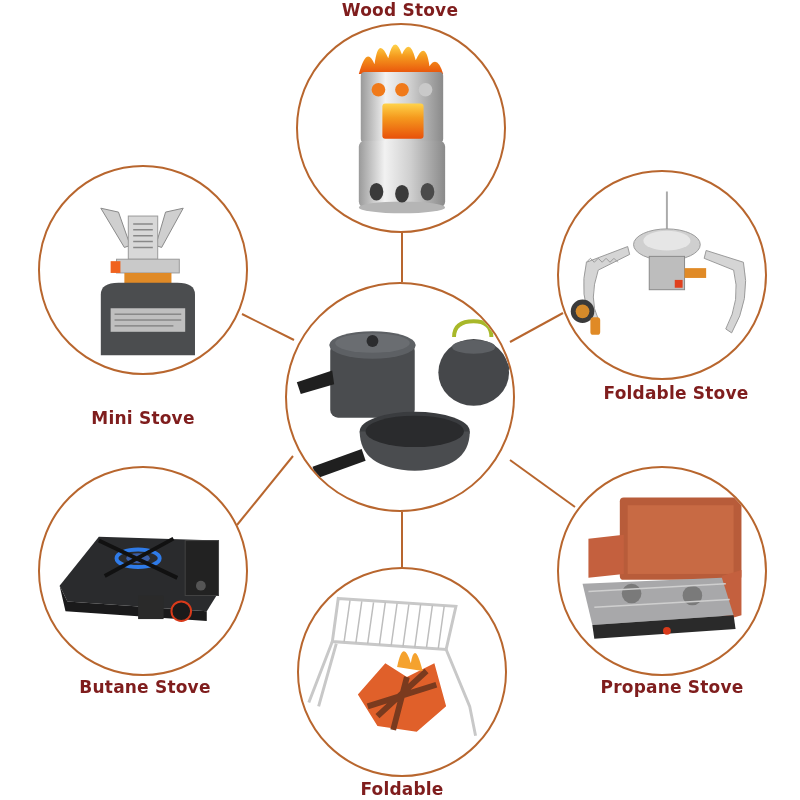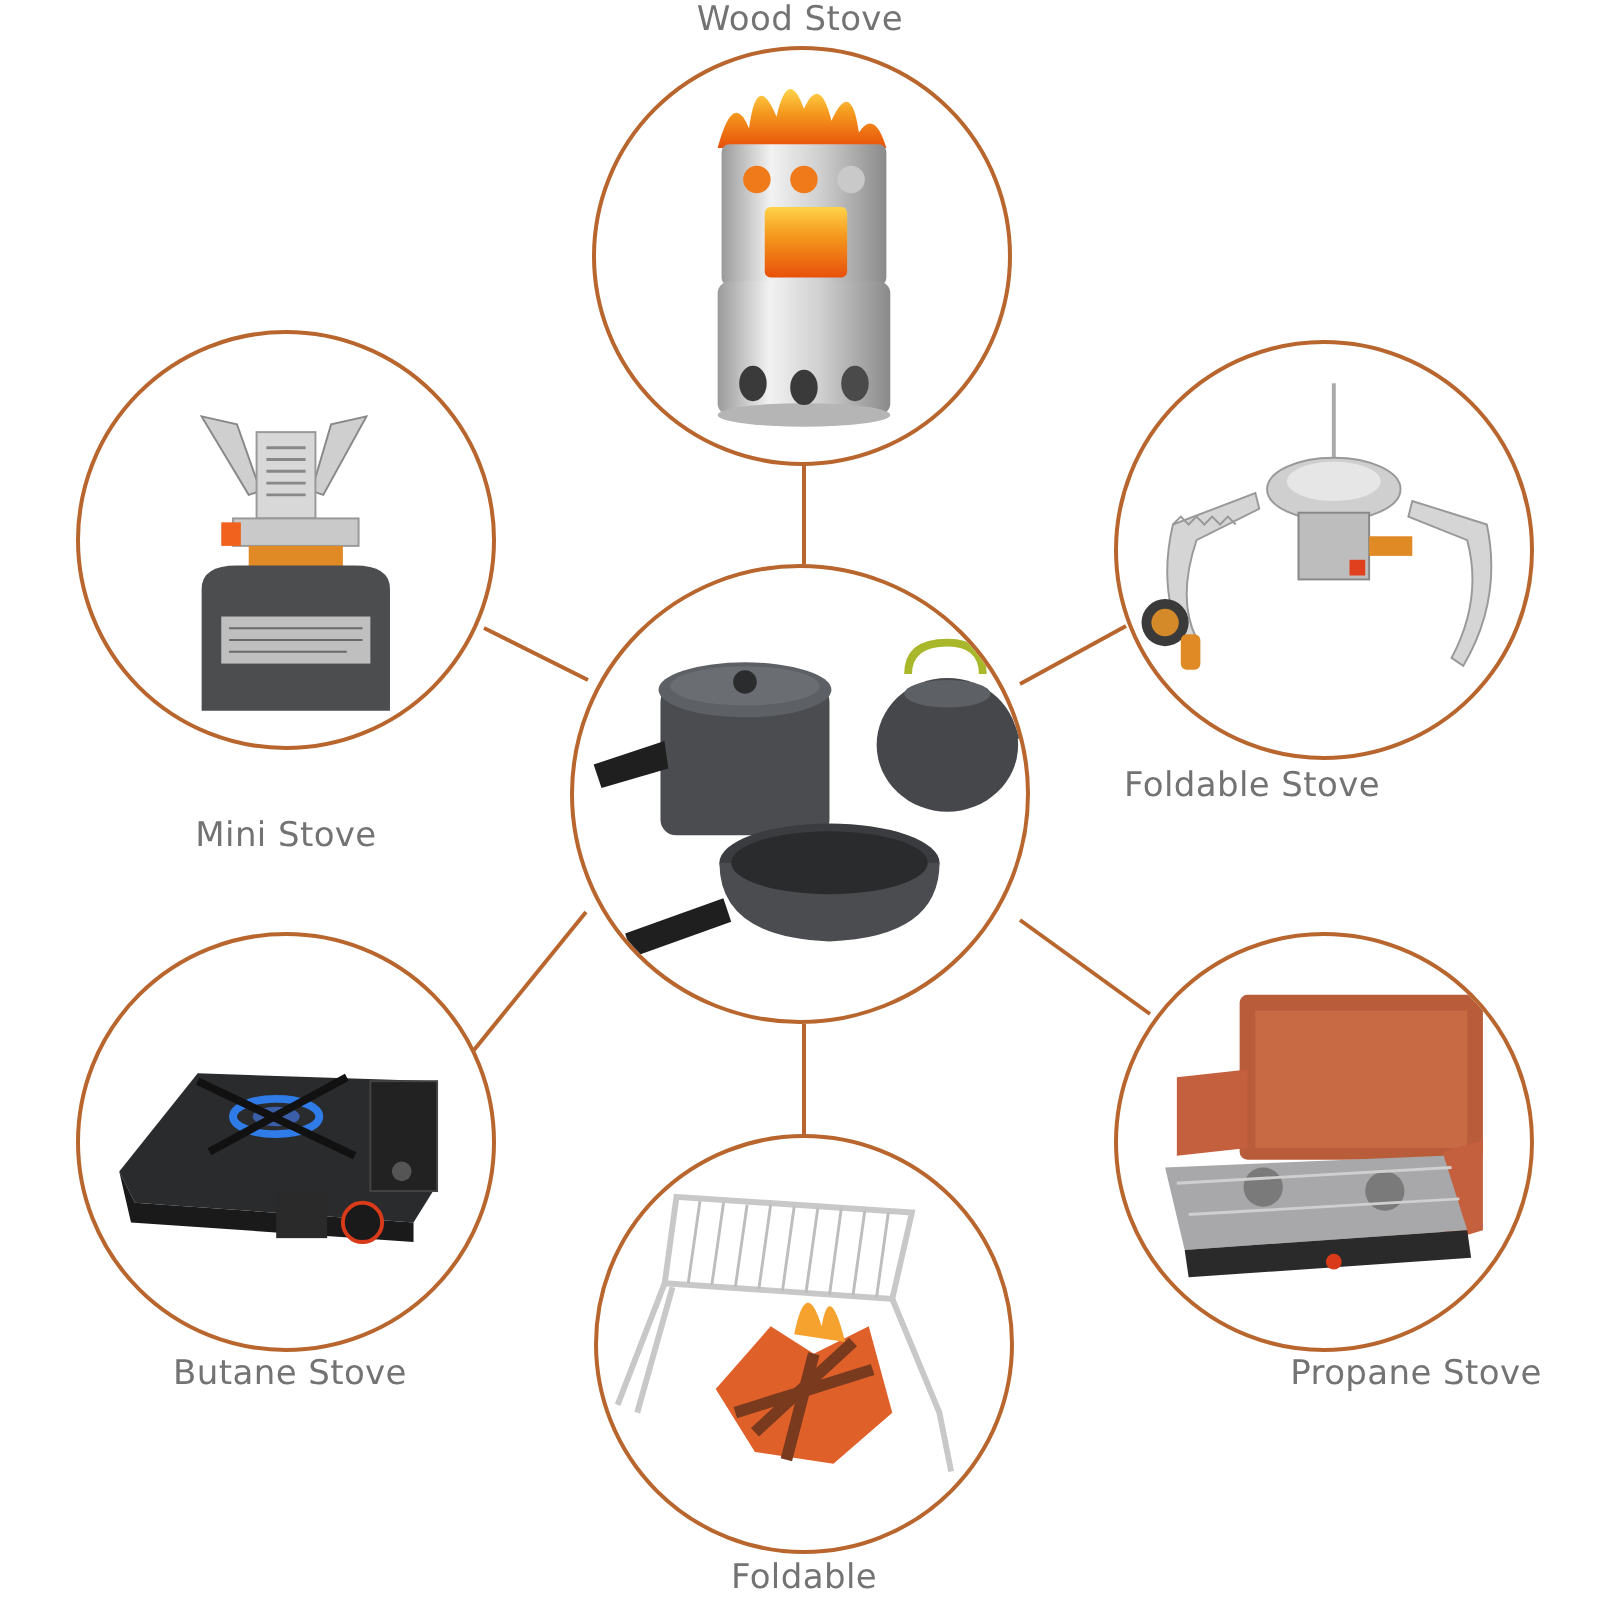--- a/index.html
+++ b/index.html
@@ -1,19 +1,19 @@
 <!DOCTYPE html>
 <html><head>
 <meta charset="utf-8">
 <style>
   html, body { margin:0; padding:0; background:#ffffff; }
   body { width:800px; height:800px; position:relative; overflow:hidden; font-family:"DejaVu Sans", sans-serif; }
   svg.lines { position:absolute; left:0; top:0; width:800px; height:800px; }
   .circle { position:absolute; border-radius:50%; border:2px solid #b8662e; background:#fff; box-sizing:border-box; overflow:hidden; }
-  .label { position:absolute; font-weight:normal; font-size:17px; color:#737373; text-align:center; white-space:nowrap; transform:translateX(-50%); letter-spacing:0.2px; }
+  .label { position:absolute; font-weight:bold; font-size:17px; color:#7f1d1d; text-align:center; white-space:nowrap; transform:translateX(-50%); letter-spacing:0.2px; }
   .art { position:absolute; left:0; top:0; width:100%; height:100%; }
 </style>
 </head>
 <body>
 
 <svg class="lines" viewBox="0 0 800 800">
   <line x1="402" y1="232" x2="402" y2="282" stroke="#b8662e" stroke-width="2"></line>
   <line x1="242" y1="314" x2="294" y2="340" stroke="#b8662e" stroke-width="2"></line>
   <line x1="563" y1="313" x2="510" y2="342" stroke="#b8662e" stroke-width="2"></line>
   <line x1="237" y1="525" x2="293" y2="456" stroke="#b8662e" stroke-width="2"></line>
@@ -76,21 +76,21 @@
     <ellipse cx="110" cy="74" rx="34" ry="16" fill="#cfcfcf" stroke="#999"></ellipse>
     <ellipse cx="110" cy="70" rx="24" ry="10" fill="#e6e6e6"></ellipse>
     <rect x="92" y="86" width="36" height="34" fill="#bdbdbd" stroke="#888"></rect>
     <rect x="128" y="98" width="22" height="10" fill="#e08a26"></rect>
     <rect x="118" y="110" width="8" height="8" fill="#e0401e"></rect>
     <circle cx="24" cy="142" r="12" fill="#3a3a3a"></circle>
       <circle cx="24" cy="142" r="7" fill="#d58a2a"></circle>
     <rect x="32" y="148" width="10" height="18" rx="3" fill="#e08a26"></rect>
   </svg>
 </div>
-<div class="label" style="left:626px; top:383px;">Foldable Stove</div>
+<div class="label" style="left:676px; top:383px;">Foldable Stove</div>
 
 <div class="circle" style="left:285px; top:282px; width:230px; height:230px;">
   <svg class="art" viewBox="0 0 230 230">
     <rect x="44" y="60" width="86" height="76" rx="8" fill="#4a4c4f"></rect>
     <ellipse cx="87" cy="62" rx="44" ry="14" fill="#5d6064"></ellipse>
     <ellipse cx="87" cy="60" rx="38" ry="10" fill="#6a6d71"></ellipse>
     <circle cx="87" cy="58" r="6" fill="#2b2c2e"></circle>
     <path d="M46 88 L10 100 L14 112 L48 102 Z" fill="#1f1f1f"></path>
     <path d="M170 54 Q170 38 190 38 Q208 38 208 54" fill="none" stroke="#a8b82a" stroke-width="4"></path>
     <ellipse cx="190" cy="90" rx="36" ry="34" fill="#45474a"></ellipse>
@@ -125,21 +125,21 @@
     <path d="M30 72 L66 68 L66 108 L30 112 Z" fill="#c4603e"></path>
     <path d="M166 110 L186 104 L186 150 L166 156 Z" fill="#c4603e"></path>
     <path d="M24 118 L166 112 L178 150 L34 160 Z" fill="#a8a8aa"></path>
     <circle cx="74" cy="128" r="10" fill="#7a7a7a"></circle>
       <circle cx="136" cy="130" r="10" fill="#7a7a7a"></circle>
     <path d="M30 126 L170 118 M36 142 L174 134" stroke="#cfcfcf" stroke-width="1.5"></path>
     <path d="M34 160 L178 150 L180 164 L36 174 Z" fill="#2a2a2a"></path>
     <circle cx="110" cy="166" r="4" fill="#d83a1a"></circle>
   </svg>
 </div>
-<div class="label" style="left:672px; top:677px;margin-left:36px;">Propane Stove</div>
+<div class="label" style="left:672px; top:677px;">Propane Stove</div>
 
 <div class="circle" style="left:297px; top:567px; width:210px; height:210px;">
   <svg class="art" viewBox="0 0 210 210">
     <path d="M40 30 L160 38 L150 82 L34 74 Z" fill="none" stroke="#c8c8c8" stroke-width="3"></path>
     <path d="M52 32 L46 74 M64 33 L58 75 M76 34 L70 76 M88 34 L82 77 M100 35 L94 78 M112 36 L106 79 M124 36 L118 80 M136 37 L130 80 M148 38 L142 81" stroke="#bdbdbd" stroke-width="1.5"></path>
     <path d="M34 74 L10 136 M38 76 L20 140" stroke="#c8c8c8" stroke-width="3"></path>
     <path d="M150 82 L174 140 L180 170" stroke="#c8c8c8" stroke-width="3" fill="none"></path>
     <path d="M60 128 L88 96 L110 110 L138 96 L150 140 L120 166 L80 160 Z" fill="#e0602a"></path>
     <path d="M70 140 L140 118 M80 150 L130 104 M96 164 L110 110" stroke="#7a3a1e" stroke-width="6"></path>
     <path d="M100 100 Q106 70 114 96 Q118 72 126 104" fill="#f5a22e"></path>

